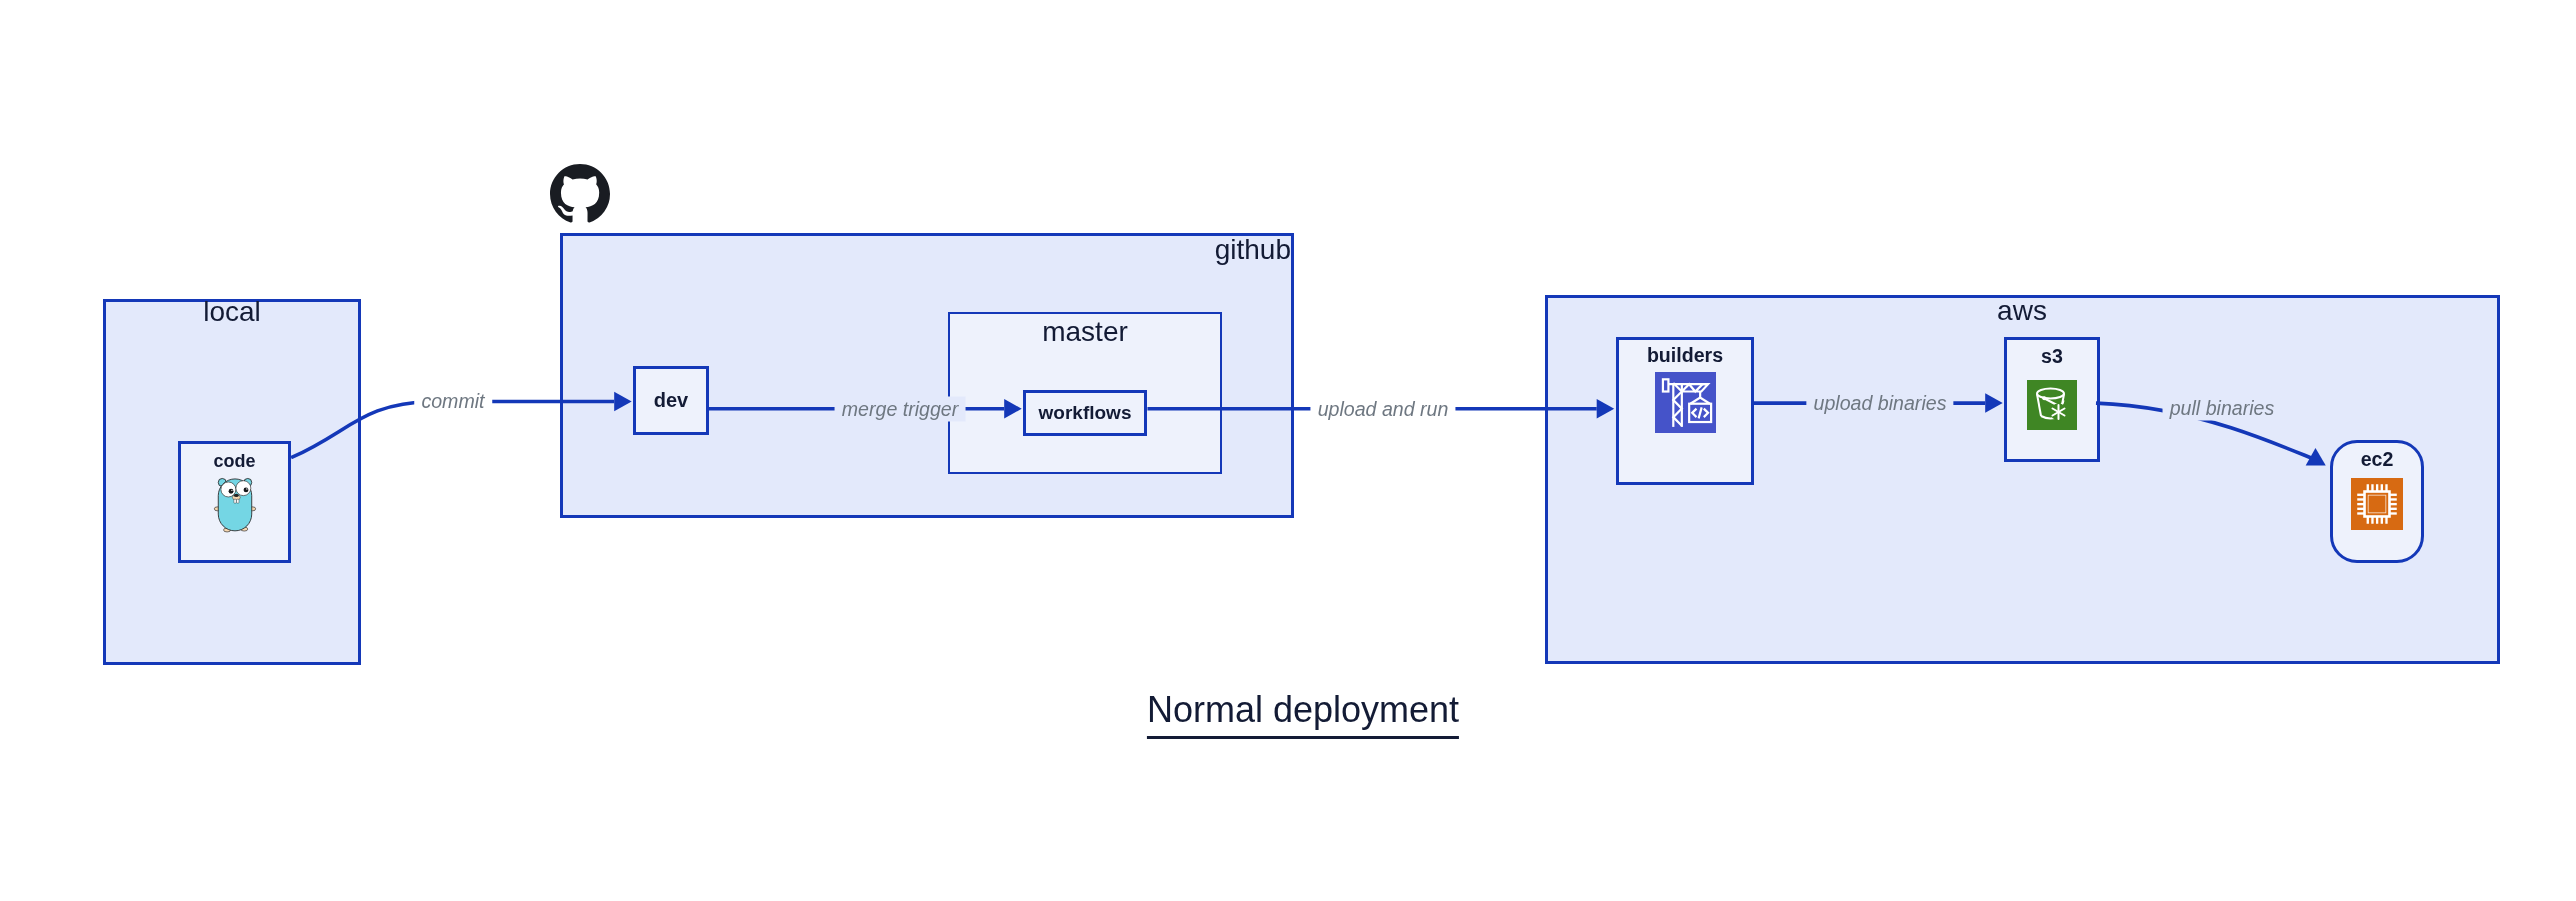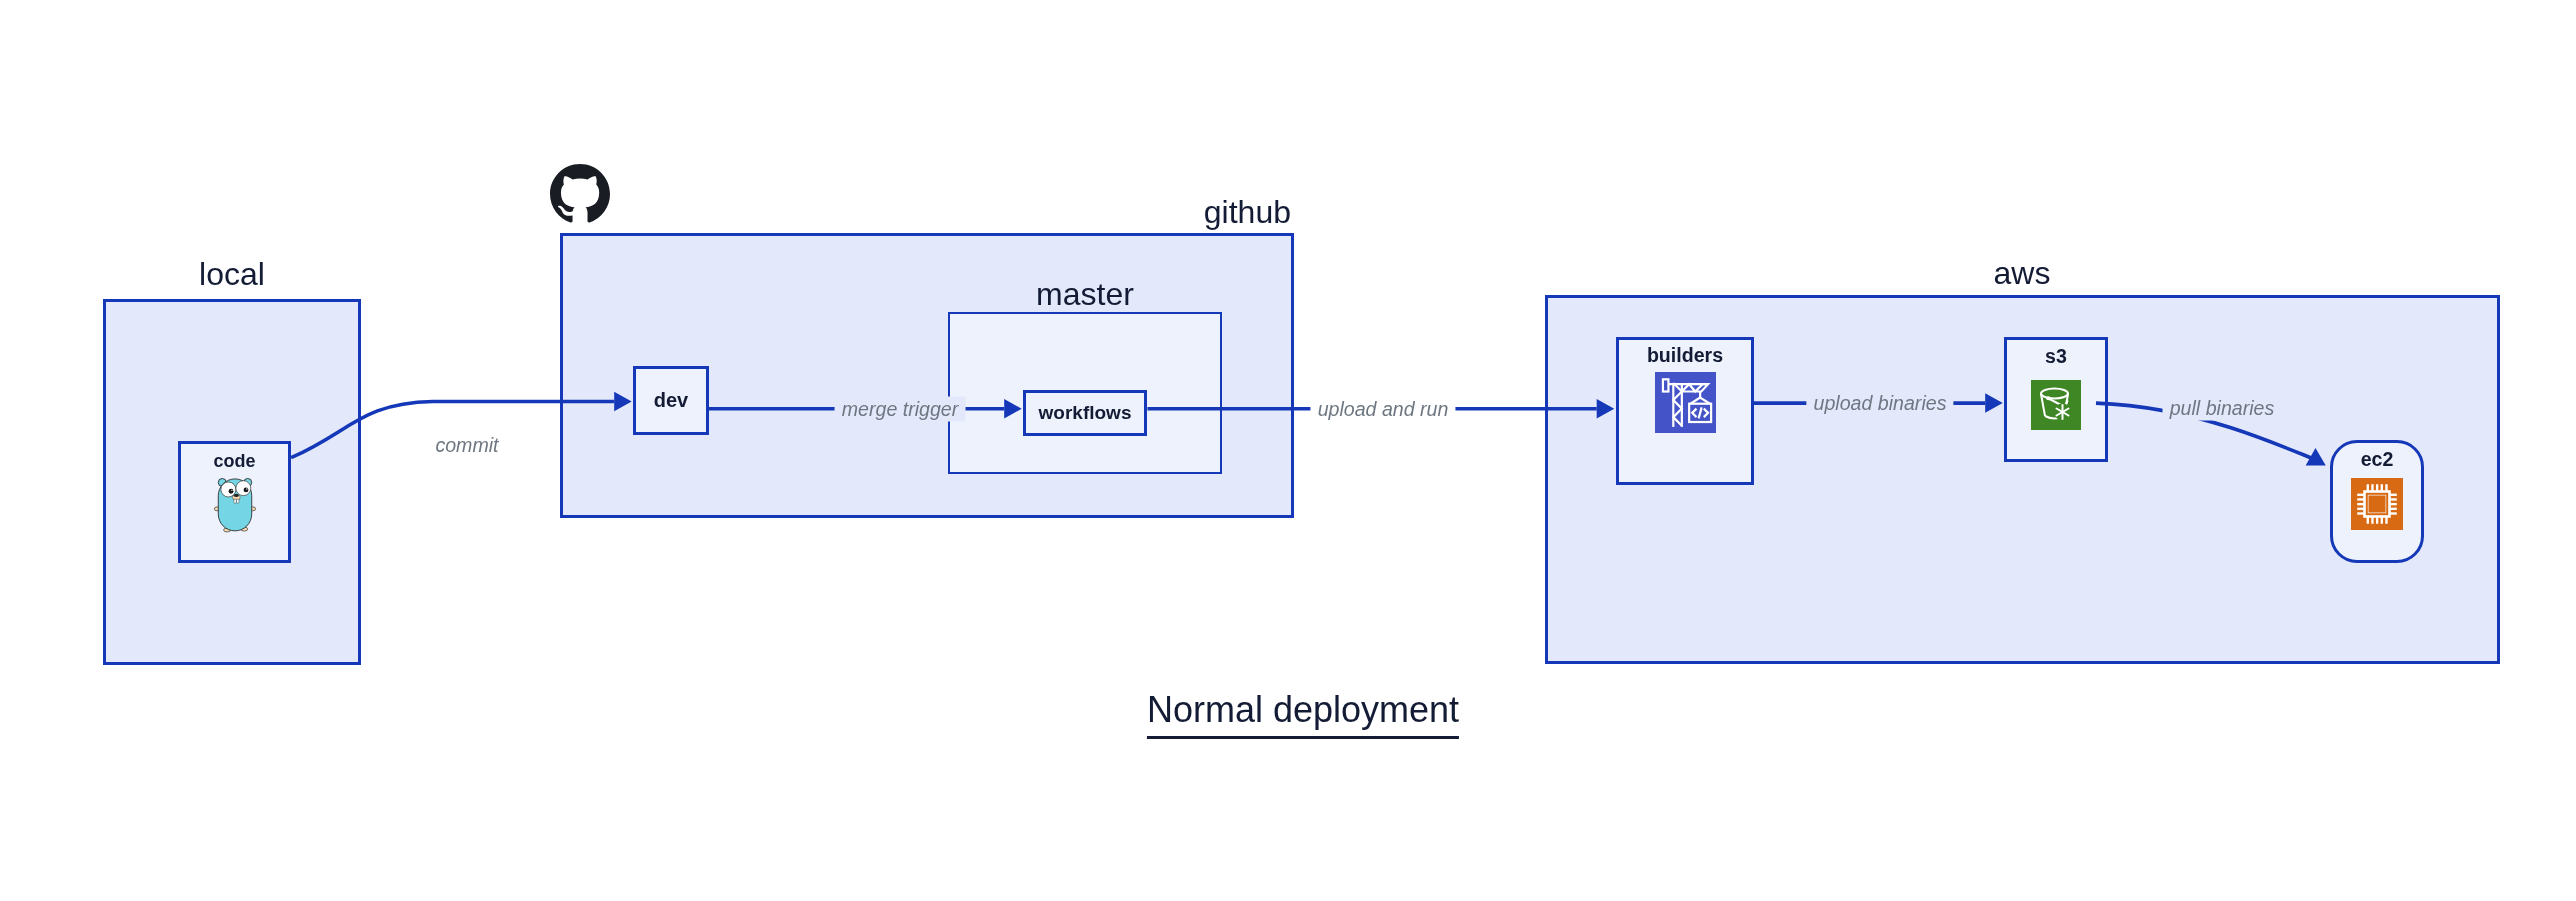--- a/index.html
+++ b/index.html
@@ -25,22 +25,22 @@
     border:3.1px solid var(--border-blue);
     display:flex;flex-direction:column;align-items:center;
   }
   .node-label{
     font-weight:700;font-size:19.6px;line-height:1.15;color:var(--text-navy);
   }
   .center-label{justify-content:center;}
 
   
   .group-label{
-    position:absolute;font-size:32px;color:var(--text-navy);
-    transform:translate(-50%,-50%);white-space:nowrap;
+    position:absolute;font-size:28px;color:var(--text-navy);
+    transform:translate(-50%,-50%);white-space:nowrap;margin-top:38px;
   }
   .group-label.right-anchored{transform:translate(-100%,-50%);}
   .edge-label{
     position:absolute;font-size:19.6px;font-style:italic;color:var(--edge-label-gray);
     transform:translate(-50%,-50%);white-space:nowrap;padding:1px 7.2px;
   }
   .edge-label.on-white{background:#ffffff;}
   .edge-label.on-fill{background:var(--group-fill);}
 
   .diagram-title{
@@ -131,21 +131,21 @@
           <polyline points="58,52 74,42 90,52"></polyline>
           <rect x="56" y="52" width="36" height="30"></rect>
           <polyline points="68,60 61,67 68,74"></polyline>
           <polyline points="80,60 87,67 80,74"></polyline>
           <line x1="76.5" y1="58" x2="71.5" y2="76"></line>
         </g>
       </svg>
     </span>
   </div>
 
-  <div class="node-box" style="left:2004px;top:337px;width:104px;height:125px;padding-top:5.2px;gap:12.4px;">
+  <div class="node-box" style="left:2004px;top:337px;width:96px;height:125px;padding-top:5.2px;gap:12.4px;">
     <span class="node-label">s3</span>
     <span>
       <svg width="50" height="50" viewBox="0 0 100 100" aria-hidden="true">
         <rect x="0" y="0" width="100" height="100" fill="#3f8624"></rect>
         <g stroke="#ffffff" stroke-width="4" fill="none">
           <ellipse cx="47" cy="27" rx="27" ry="10"></ellipse>
           <line x1="20" y1="28" x2="28" y2="72"></line>
           <line x1="74" y1="28" x2="66" y2="72"></line>
           <path d="M28,72 Q47,82 66,72"></path>
           <line x1="35" y1="37" x2="62" y2="51"></line>
@@ -205,21 +205,21 @@
     <path class="edge-path" d="M2227,793 L3099,793"></path>
     <polygon class="edge-head" points="3133,793 3099,774 3099,812"></polygon>
 
     <path class="edge-path" d="M3404,782 L3853,782"></path>
     <polygon class="edge-head" points="3887,782 3853,763 3853,801"></polygon>
 
     <path class="edge-path" d="M4068,782 C4170,786 4250,804 4330,830 C4395,851 4445,872 4487,889"></path>
     <polygon class="edge-head" points="4514,903 4475,903 4494,869"></polygon>
   </svg>
 
-  <span class="edge-label on-white" style="left:467px;top:401px;margin-top:44px;">commit</span>
+  <span class="edge-label on-white" style="left:453px;top:401px;">commit</span>
 
   <span class="edge-label on-fill" style="left:873px;top:409px;margin-left:27px;">merge trigger</span>
 
   <span class="edge-label on-white" style="left:1383px;top:409px;">upload and run</span>
 
   <span class="edge-label on-fill" style="left:1880px;top:403px;">upload binaries</span>
 
   <span class="edge-label on-fill" style="left:2222px;top:408px;">pull binaries</span>
 
   <div class="diagram-title" style="left:1303px;top:689px;">Normal deployment</div>

